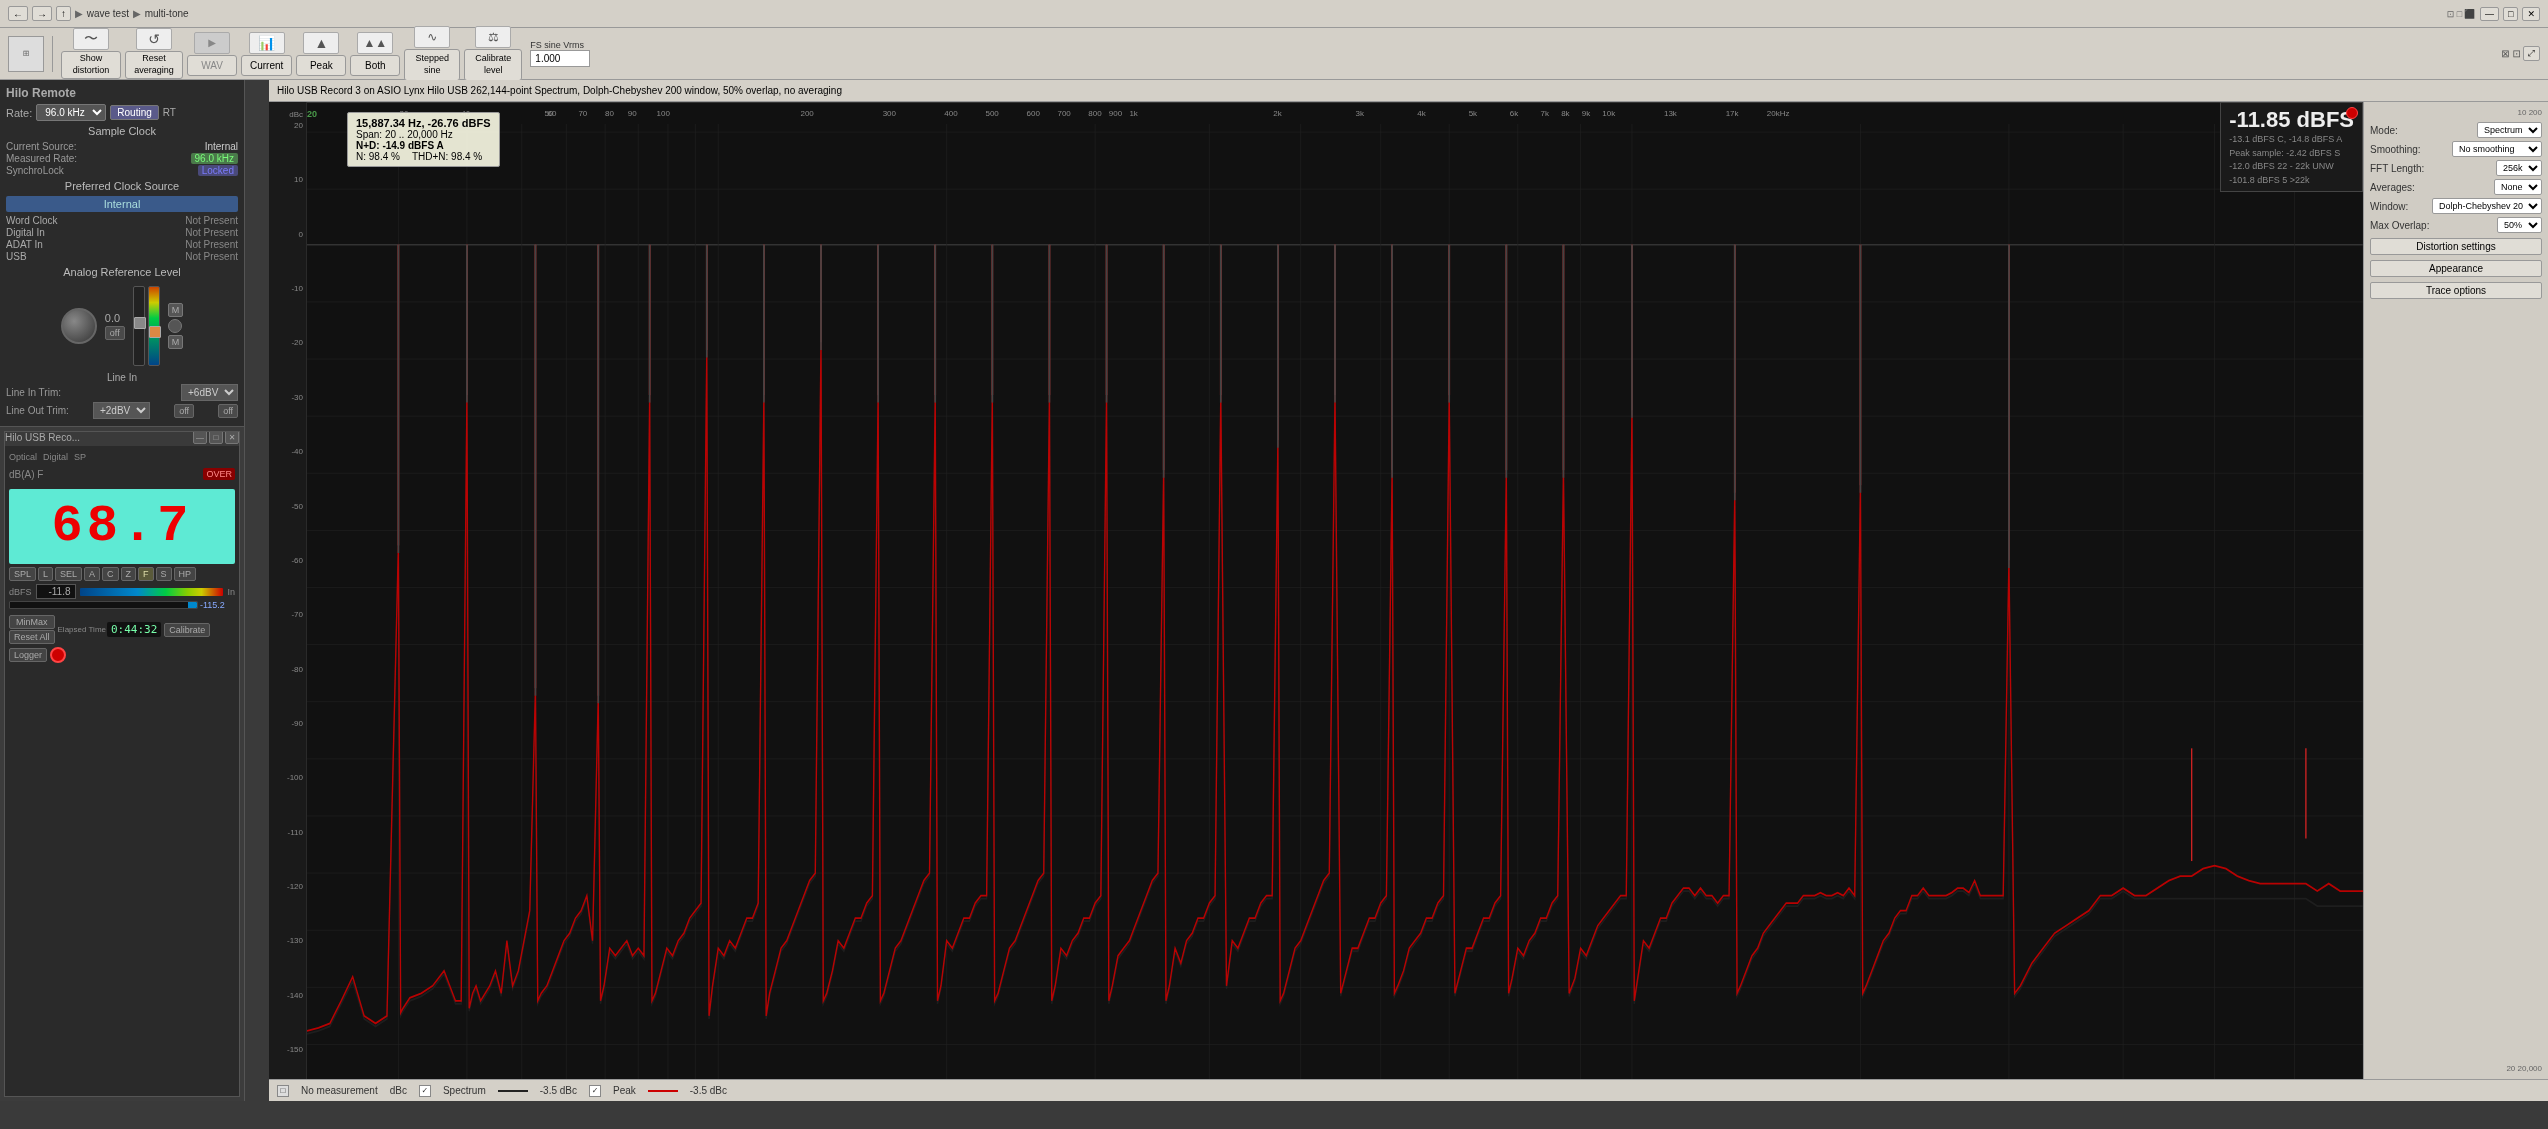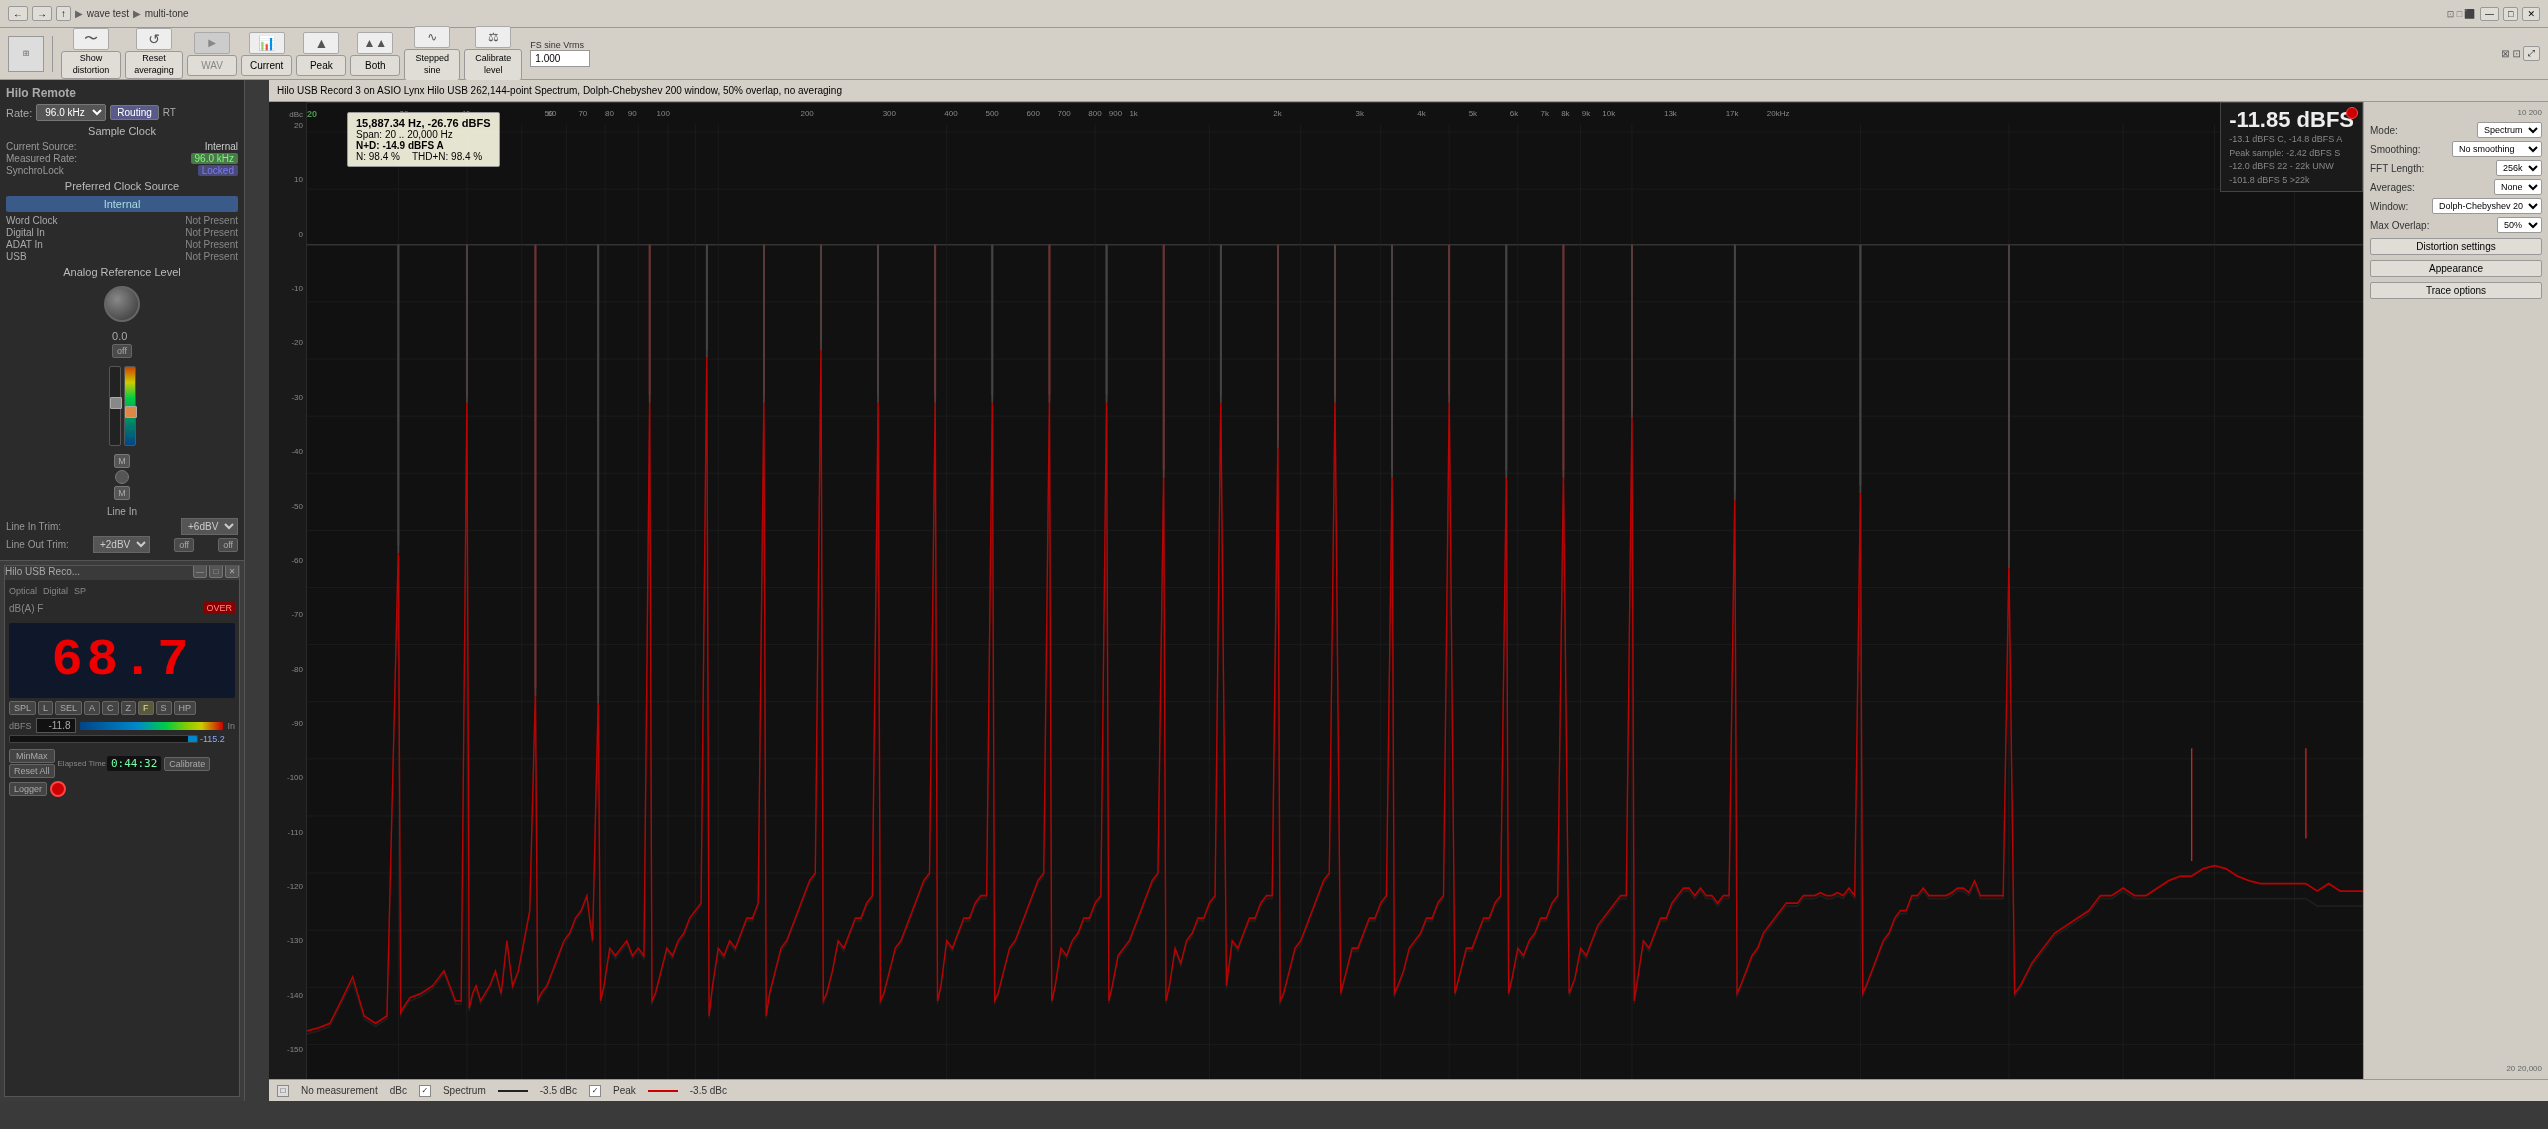--- a/index.html
+++ b/index.html
@@ -31,21 +31,21 @@
     .pref-internal { background: #3a5a8a; color: #add; padding: 2px 8px; text-align: center; font-size: 11px; border-radius: 2px; margin-bottom: 3px; cursor: pointer; }
     .pref-row { display: flex; justify-content: space-between; margin: 1px 0; font-size: 10px; }
     .pref-source { color: #aaa; }
     .pref-status { color: #888; }
     .analog-row { display: flex; justify-content: space-between; align-items: center; margin: 1px 0; font-size: 10px; }
     .analog-label { color: #999; }
     .analog-select { background: #555; color: #ccc; border: 1px solid #666; font-size: 10px; padding: 1px 2px; }
     .on-off-btn { background: #4a4a4a; color: #aaa; border: 1px solid #666; padding: 1px 4px; font-size: 9px; border-radius: 2px; cursor: pointer; }
 
     
-    .knob-area { display: flex; align-items: center; justify-content: center; gap: 8px; padding: 4px; flex-direction: column; }
+    .knob-area { display: flex; align-items: center; justify-content: center; gap: 8px; padding: 4px; }
     .knob { width: 36px; height: 36px; border-radius: 50%; background: radial-gradient(circle at 35% 35%, #888, #333); border: 2px solid #666; }
     .fader-track { width: 12px; height: 80px; background: #222; border: 1px solid #555; border-radius: 2px; position: relative; }
     .fader-thumb { width: 12px; height: 12px; background: #888; border: 1px solid #aaa; position: absolute; top: 30px; border-radius: 1px; cursor: pointer; }
     .m-btn { background: #555; color: #aaa; border: 1px solid #777; padding: 1px 3px; font-size: 9px; border-radius: 2px; cursor: pointer; }
 
     
     #sub-window { background: #2a2a2a; border: 1px solid #555; margin: 4px; border-radius: 3px; padding: 4px; }
     #sub-window-title { background: #3a3a3a; color: #aaa; font-size: 10px; padding: 2px 4px; display: flex; justify-content: space-between; align-items: center; margin: -4px -4px 4px -4px; border-radius: 2px 2px 0 0; }
     .sub-title-btn { background: #555; border: 1px solid #777; width: 14px; height: 14px; border-radius: 2px; cursor: pointer; font-size: 8px; color: #aaa; display: flex; align-items: center; justify-content: center; }
     #meter-display { background: #111; color: #e00; font-family: 'Courier New', monospace; font-size: 52px; font-weight: bold; text-align: center; padding: 8px; letter-spacing: 4px; border-radius: 2px; }
@@ -296,21 +296,21 @@
         <span>Optical</span>
         <span>Digital</span>
         <span>SP</span>
       </div>
 
       <div style="padding:4px;">
         <div id="meter-header" style="display:flex; justify-content:space-between; align-items:center; font-size:10px; color:#888; margin-bottom:9px;">
           <span>dB(A) F</span>
           <span style="background:#800; color:#f88; font-size:9px; padding:1px 3px; border-radius:2px;">OVER</span>
         </div>
-        <div id="meter-display" style="background:#0f172a; color:#e00; font-family:'Courier New',monospace; font-size:52px; font-weight:bold; text-align:center; padding:8px; letter-spacing:4px; border-radius:2px;">68.7</div>
+        <div id="meter-display" style="background:#5eead4; color:#e00; font-family:'Courier New',monospace; font-size:52px; font-weight:bold; text-align:center; padding:8px; letter-spacing:4px; border-radius:2px;">68.7</div>
 
         <div class="spl-row" style="display:flex; gap:2px; margin-top:3px; flex-wrap:wrap;">
           <button class="spl-btn">SPL</button>
           <button class="spl-btn">L</button>
           <button class="spl-btn">SEL</button>
           <button class="spl-btn">A</button>
           <button class="spl-btn">C</button>
           <button class="spl-btn">Z</button>
           <button class="spl-btn spl-btn-active" style="background:#5a5a3a; color:#dda;">F</button>
           <button class="spl-btn">S</button>

